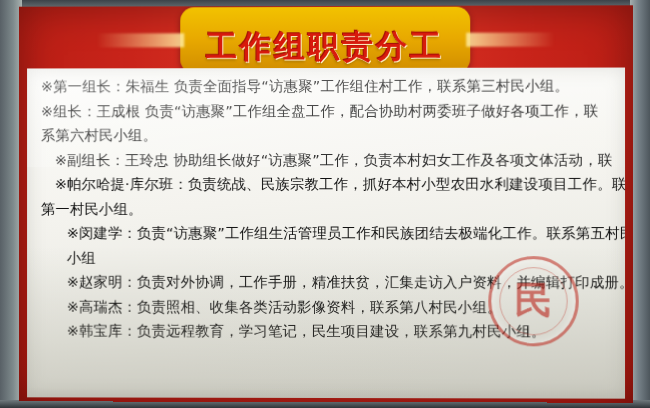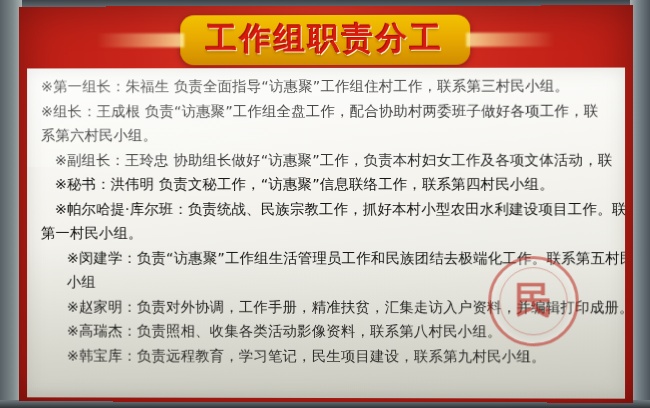--- a/index.html
+++ b/index.html
@@ -88,21 +88,21 @@
     left: 0;
     top: 8px;
     width: 614px;
     height: 52px;
     display: flex;
     align-items: center;
     justify-content: center;
   }
   .title-plate {
     position: relative;
-    padding: 2px 26px 6px 26px;
+    padding: 18px 26px 6px 26px;
     background: linear-gradient(180deg, #f2c200 0%, #e8a900 48%, #d08c00 100%);
     border-radius: 14px;
     box-shadow: 0 2px 6px rgba(0,0,0,0.35);
   }
   .title-text {
     font-family: "DejaVu Sans", "Liberation Sans", sans-serif;
     font-weight: bold;
     font-size: 31px;
     letter-spacing: 3px;
     color: #d81a0c;
@@ -204,21 +204,20 @@
         <div class="title-text">工作组职责分工</div>
       </div>
     </div>
 
     <div class="panel">
       <div class="lines" id="lines">
           <div class="line">※第一组长：朱福生  负责全面指导“访惠聚”工作组住村工作，联系第三村民小组。</div>
           <div class="line">※组长：王成根    负责“访惠聚”工作组全盘工作，配合协助村两委班子做好各项工作，联</div>
           <div class="line">系第六村民小组。</div>
           <div class="line indent-1">※副组长：王玲忠  协助组长做好“访惠聚”工作，负责本村妇女工作及各项文体活动，联</div>
-          <div class="line indent-1">※秘书：洪伟明   负责文秘工作，“访惠聚”信息联络工作，联系第四村民小组。</div>
           <div class="line indent-1">※帕尔哈提·库尔班：负责统战、民族宗教工作，抓好本村小型农田水利建设项目工作。联系</div>
           <div class="line">第一村民小组。</div>
           <div class="line indent-2">※闵建学：负责“访惠聚”工作组生活管理员工作和民族团结去极端化工作。联系第五村民</div>
           <div class="line indent-2">小组</div>
           <div class="line indent-2">※赵家明：负责对外协调，工作手册，精准扶贫，汇集走访入户资料，并编辑打印成册。联系第七</div>
           <div class="line indent-2">※高瑞杰：负责照相、收集各类活动影像资料，联系第八村民小组。</div>
           <div class="line indent-2">※韩宝库：负责远程教育，学习笔记，民生项目建设，联系第九村民小组。</div>
         </div>
       <div class="panel-shade"></div>
 

